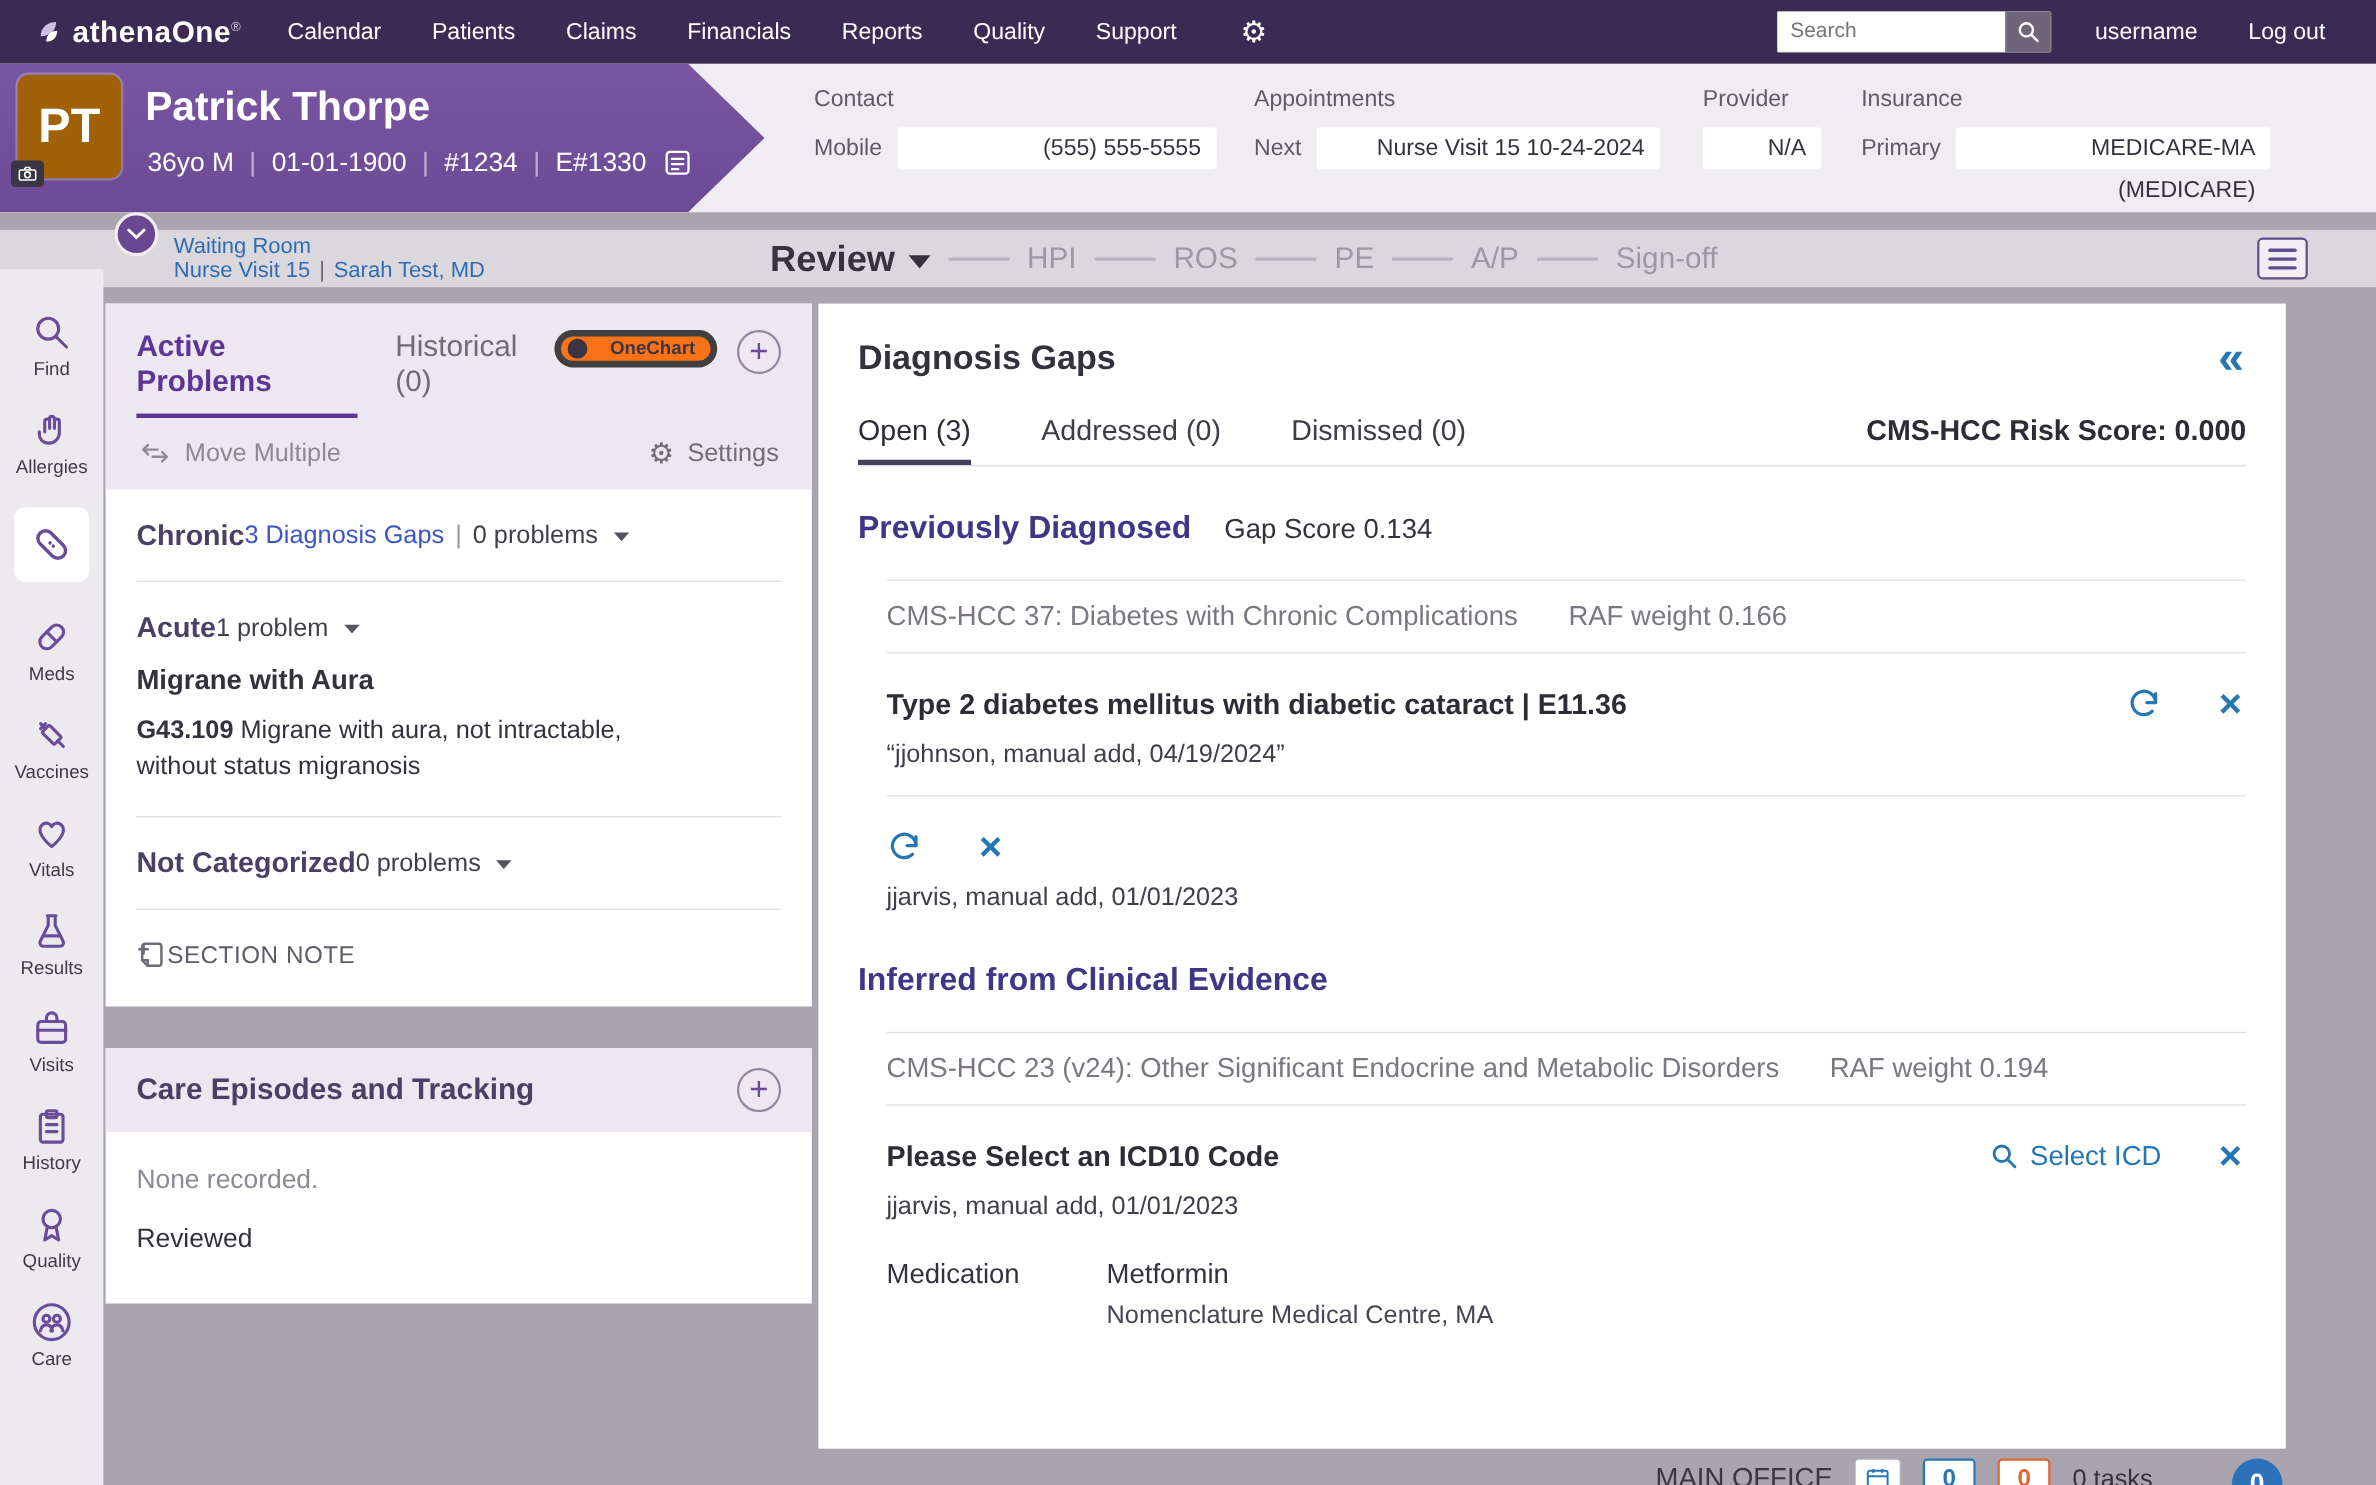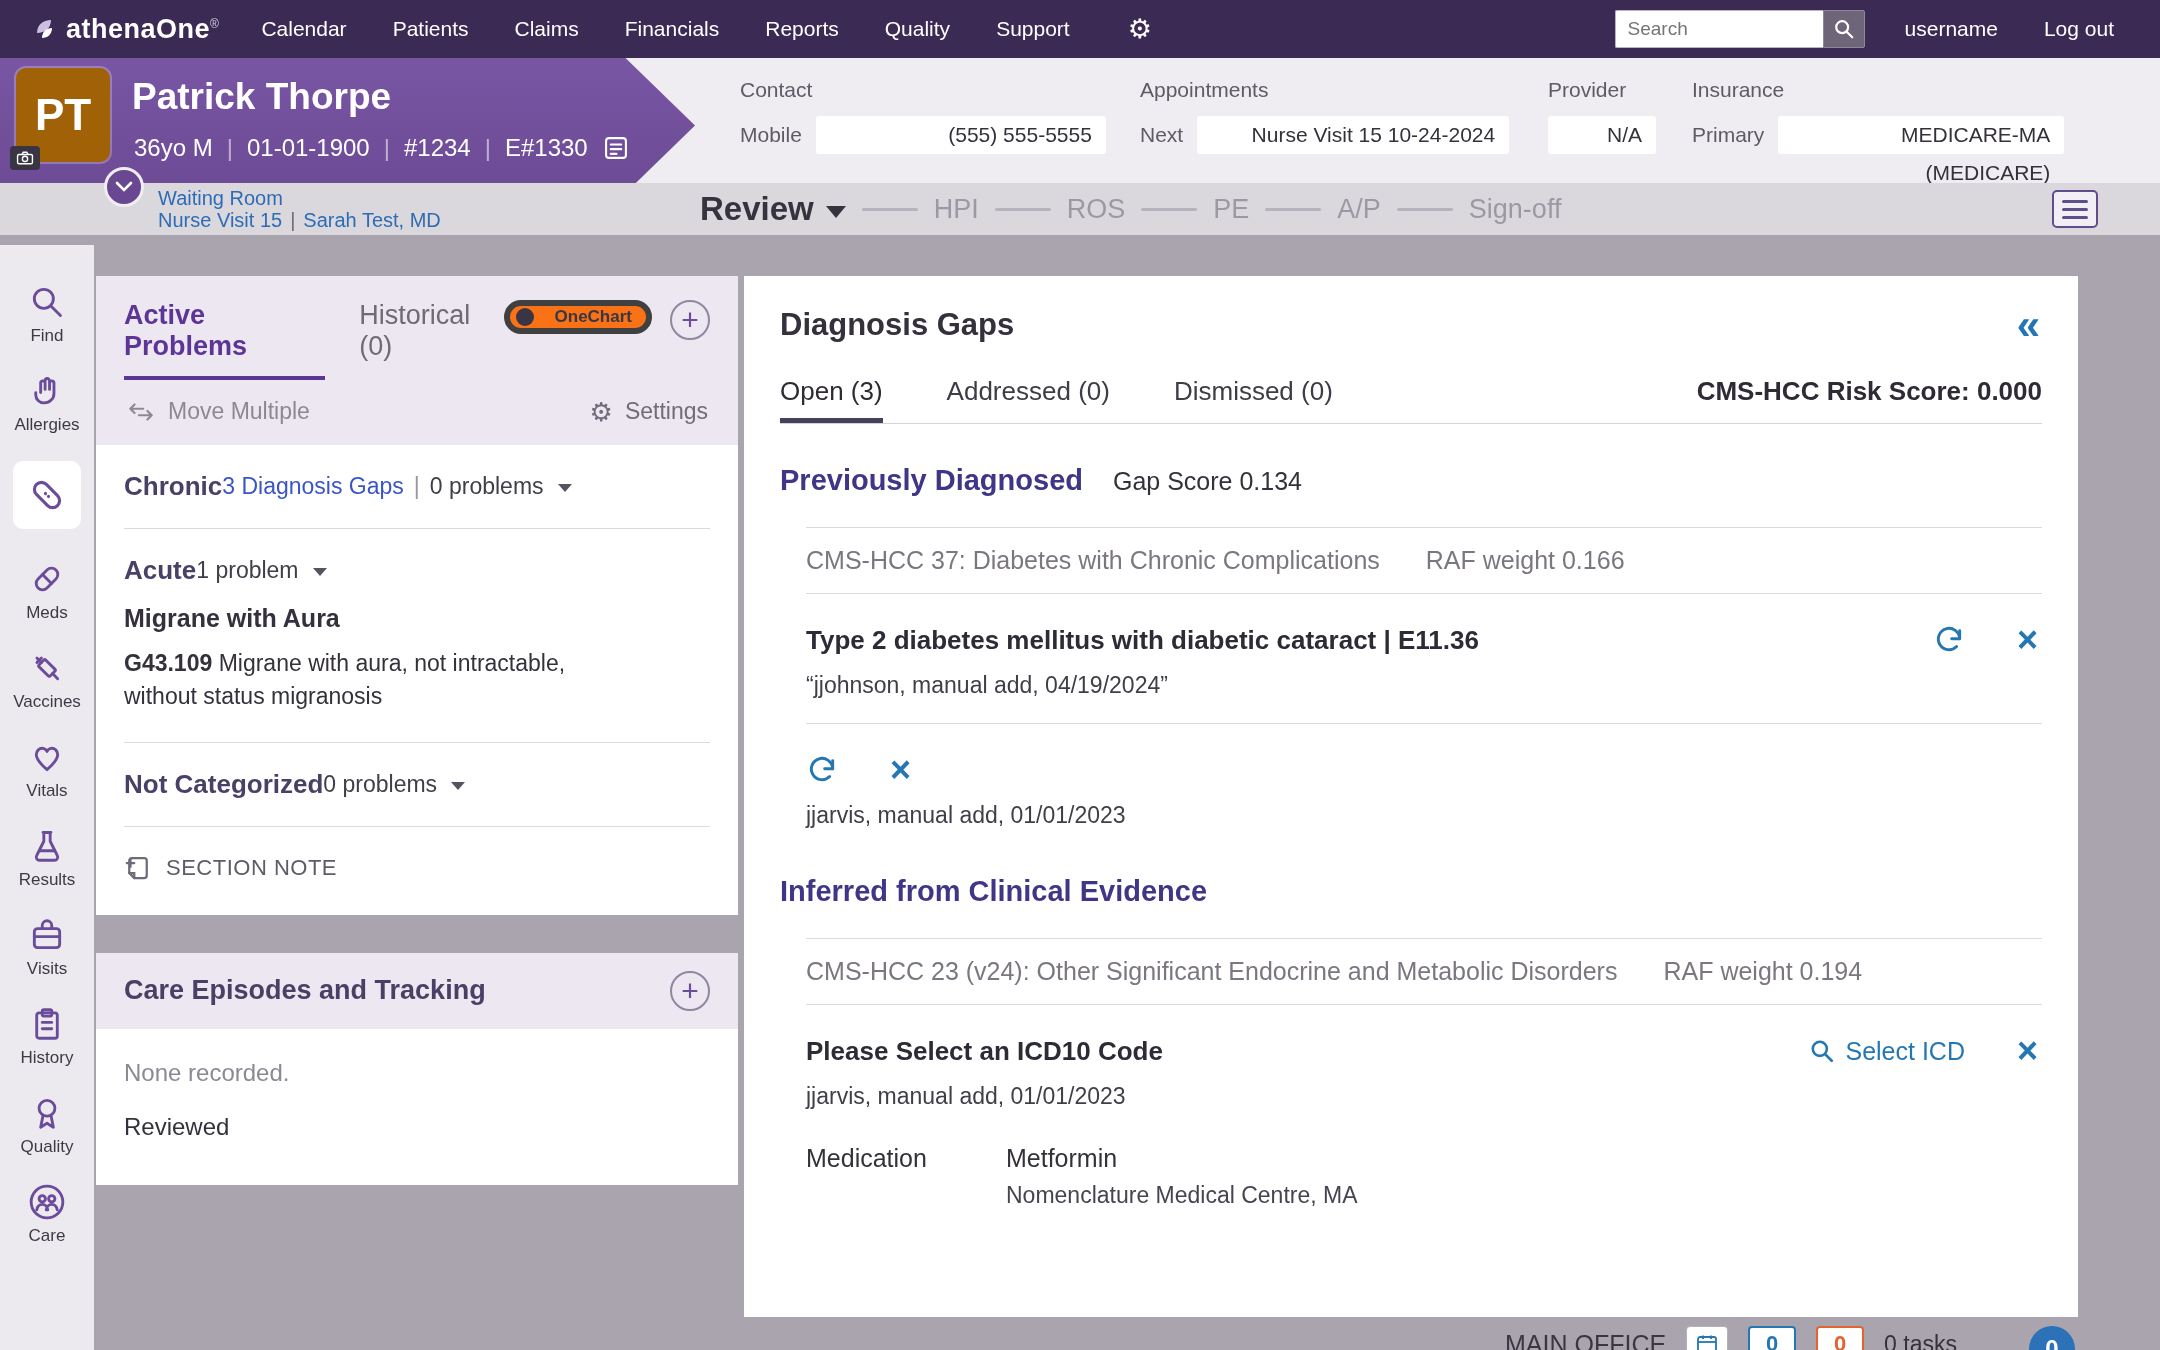--- a/index.html
+++ b/index.html
@@ -38,21 +38,21 @@
   .bcol .brow { display: flex; align-items: center; gap: 14px; margin-top: 14px; }
   .bcol .bfield { font-size: 21px; color: #5f5b66; }
   .pill { background: #fff; height: 38px; line-height: 38px; padding: 0 14px; font-size: 21px; color: #35313c; text-align: right; border-radius: 3px; cursor: pointer; }
   .col-contact { left: 740px; }
   .col-appt { left: 1140px; }
   .col-provider { left: 1548px; }
   .col-provider .blabel { width: 82px; overflow: hidden; white-space: nowrap; }
   .col-insurance { left: 1692px; }
 
   
-  .crumbbar { position: absolute; top: 183px; left: 0; width: 100%; height: 52px; background: #dbd8dd; }
+  .crumbbar { position: absolute; top: 209px; left: 0; width: 100%; height: 52px; background: #dbd8dd; }
   .chev-badge { position: absolute; left: 104px; top: -16px; width: 40px; height: 40px; border-radius: 50%; background: #6a4791; border: 3px solid #efedf1; display: flex; align-items: center; justify-content: center; cursor: pointer; z-index: 5; }
   .crumb-left { position: absolute; left: 158px; top: 4px; line-height: 22px; font-size: 20px; }
   .crumb-left a { color: #2d6cb5; text-decoration: none; cursor: pointer; }
   .crumb-left .psep { color: #6e6a77; margin: 0 8px; }
   .review-group { position: absolute; left: 700px; top: 0; height: 52px; display: flex; align-items: center; }
   .review-label { font-size: 33px; font-weight: bold; color: #36323e; display: flex; align-items: center; cursor: pointer; }
   .review-caret { width: 0; height: 0; border-left: 10px solid transparent; border-right: 10px solid transparent; border-top: 12px solid #36323e; margin-left: 12px; margin-top: 6px; }
   .stage-dash { width: 56px; height: 3px; background: #b7b3bd; border-radius: 2px; margin: 0 16px; }
   .stage { font-size: 27px; color: #9d99a4; cursor: pointer; }
   .hamburger { position: absolute; right: 62px; top: 7px; width: 46px; height: 38px; background: #f1eff4; border: 2px solid #5f4d8c; border-radius: 5px; display: flex; flex-direction: column; justify-content: center; gap: 5px; padding: 0 8px; cursor: pointer; }
@@ -86,21 +86,21 @@
   .sec-row.noline { border-bottom: none; padding-bottom: 14px; }
   .sec-title { font-size: 26px; font-weight: bold; color: #4a4066; }
   .sec-right { display: flex; align-items: center; gap: 10px; font-size: 23px; color: #413d49; }
   .gaps-link { color: #3a55c8; cursor: pointer; }
   .count-sep { color: #9a96a1; }
   .dd-caret { width: 0; height: 0; border-left: 7px solid transparent; border-right: 7px solid transparent; border-top: 8px solid #57525f; margin-left: 4px; margin-top: 3px; }
   .problem-entry { padding: 4px 0 28px 0; border-bottom: 1px solid #dcd9df; }
   .problem-name { font-size: 25px; font-weight: bold; color: #35313c; margin-bottom: 14px; }
   .problem-desc { font-size: 23px; color: #35313c; line-height: 1.45; max-width: 520px; }
   .problem-desc b { font-weight: bold; }
-  .section-note-row { display: flex; align-items: center; gap: 14px; padding: 26px 0 32px 0; cursor: pointer; }
+  .section-note-row { display: flex; align-items: center; gap: 0; padding: 26px 0 32px 0; cursor: pointer; }
   .section-note-row .sn-label { font-size: 22px; color: #5f5b68; letter-spacing: .5px; }
   .lp-block2 { margin-top: 38px; background: #fff; }
   .care-hdr { background: #ece7f1; padding: 18px 28px; display: flex; justify-content: space-between; align-items: center; }
   .care-title { font-size: 27px; font-weight: bold; color: #4a4066; }
   .care-body { padding: 12px 28px 44px 28px; }
   .care-empty { font-size: 24px; color: #8d8994; padding: 18px 0 12px 0; }
   .care-reviewed { font-size: 24px; color: #35313c; padding: 14px 0 0 0; }
 
   
   .main-panel { position: absolute; left: 744px; top: 276px; width: 1334px; height: 1041px; background: #fff; padding: 28px 36px 0 36px; overflow: hidden; }

